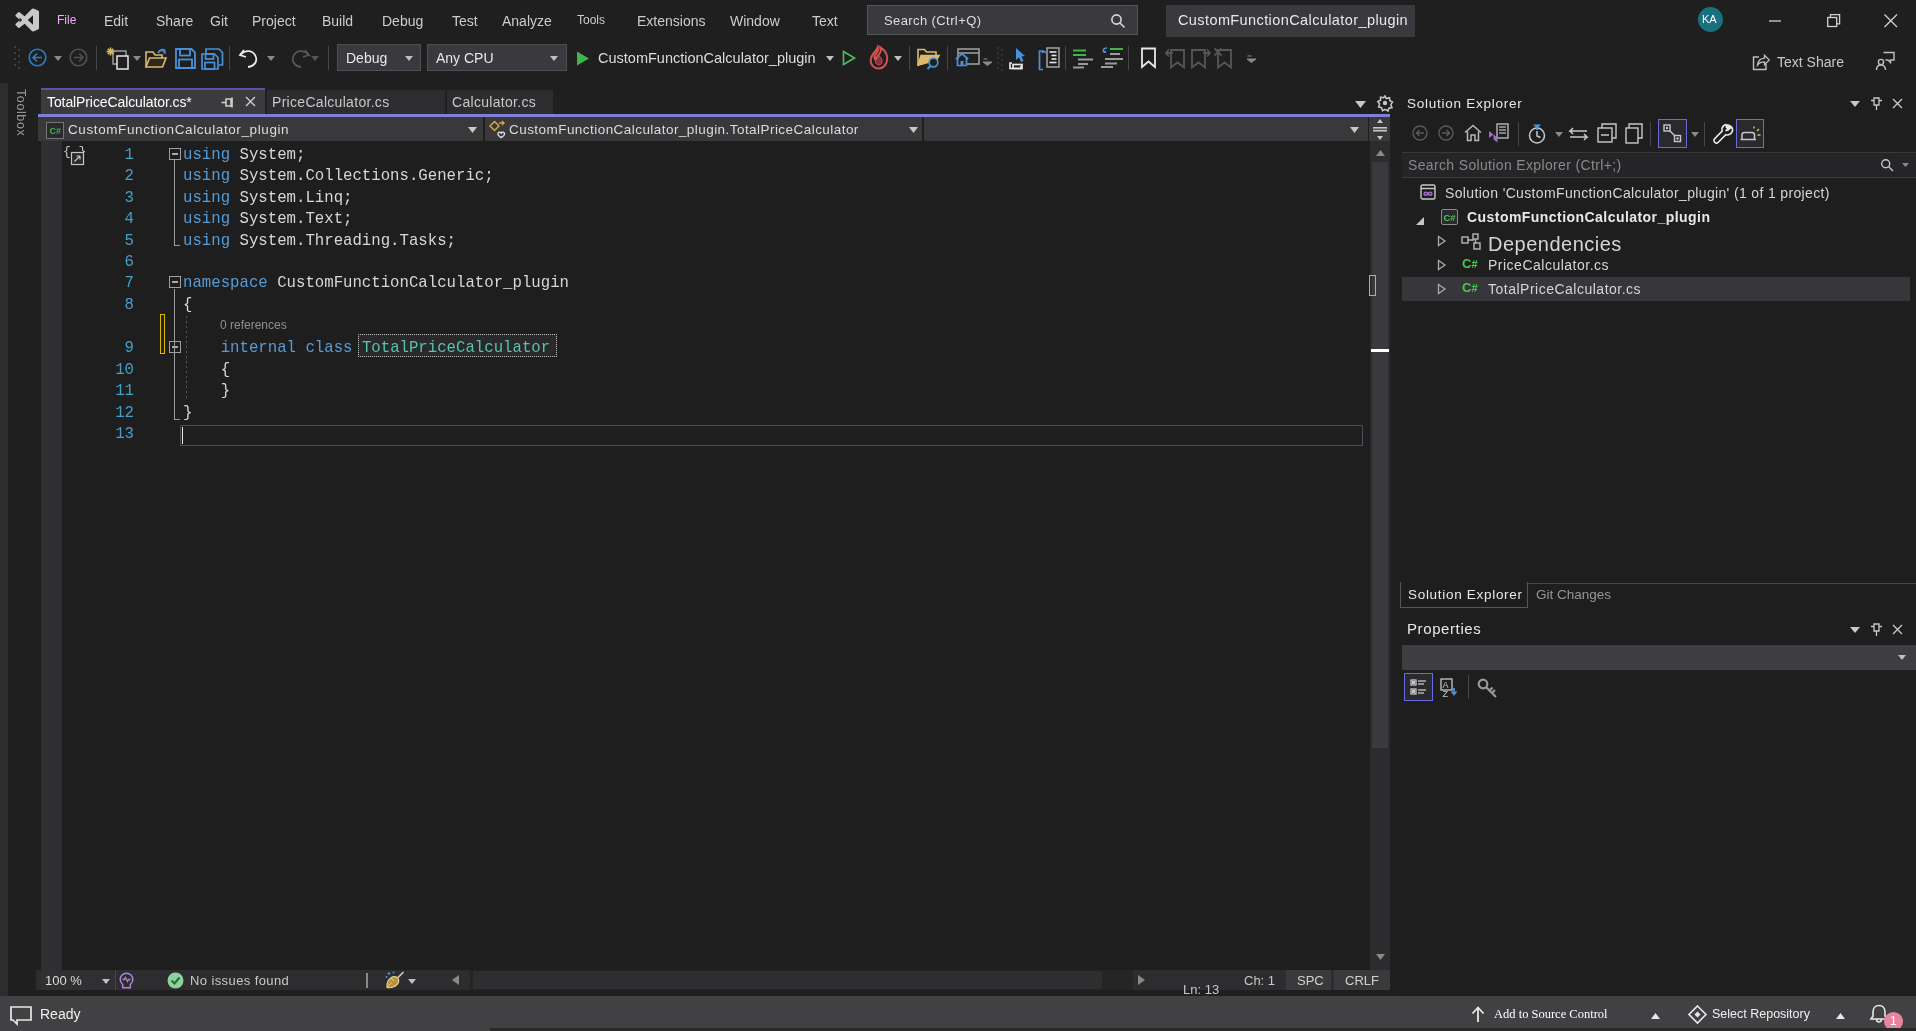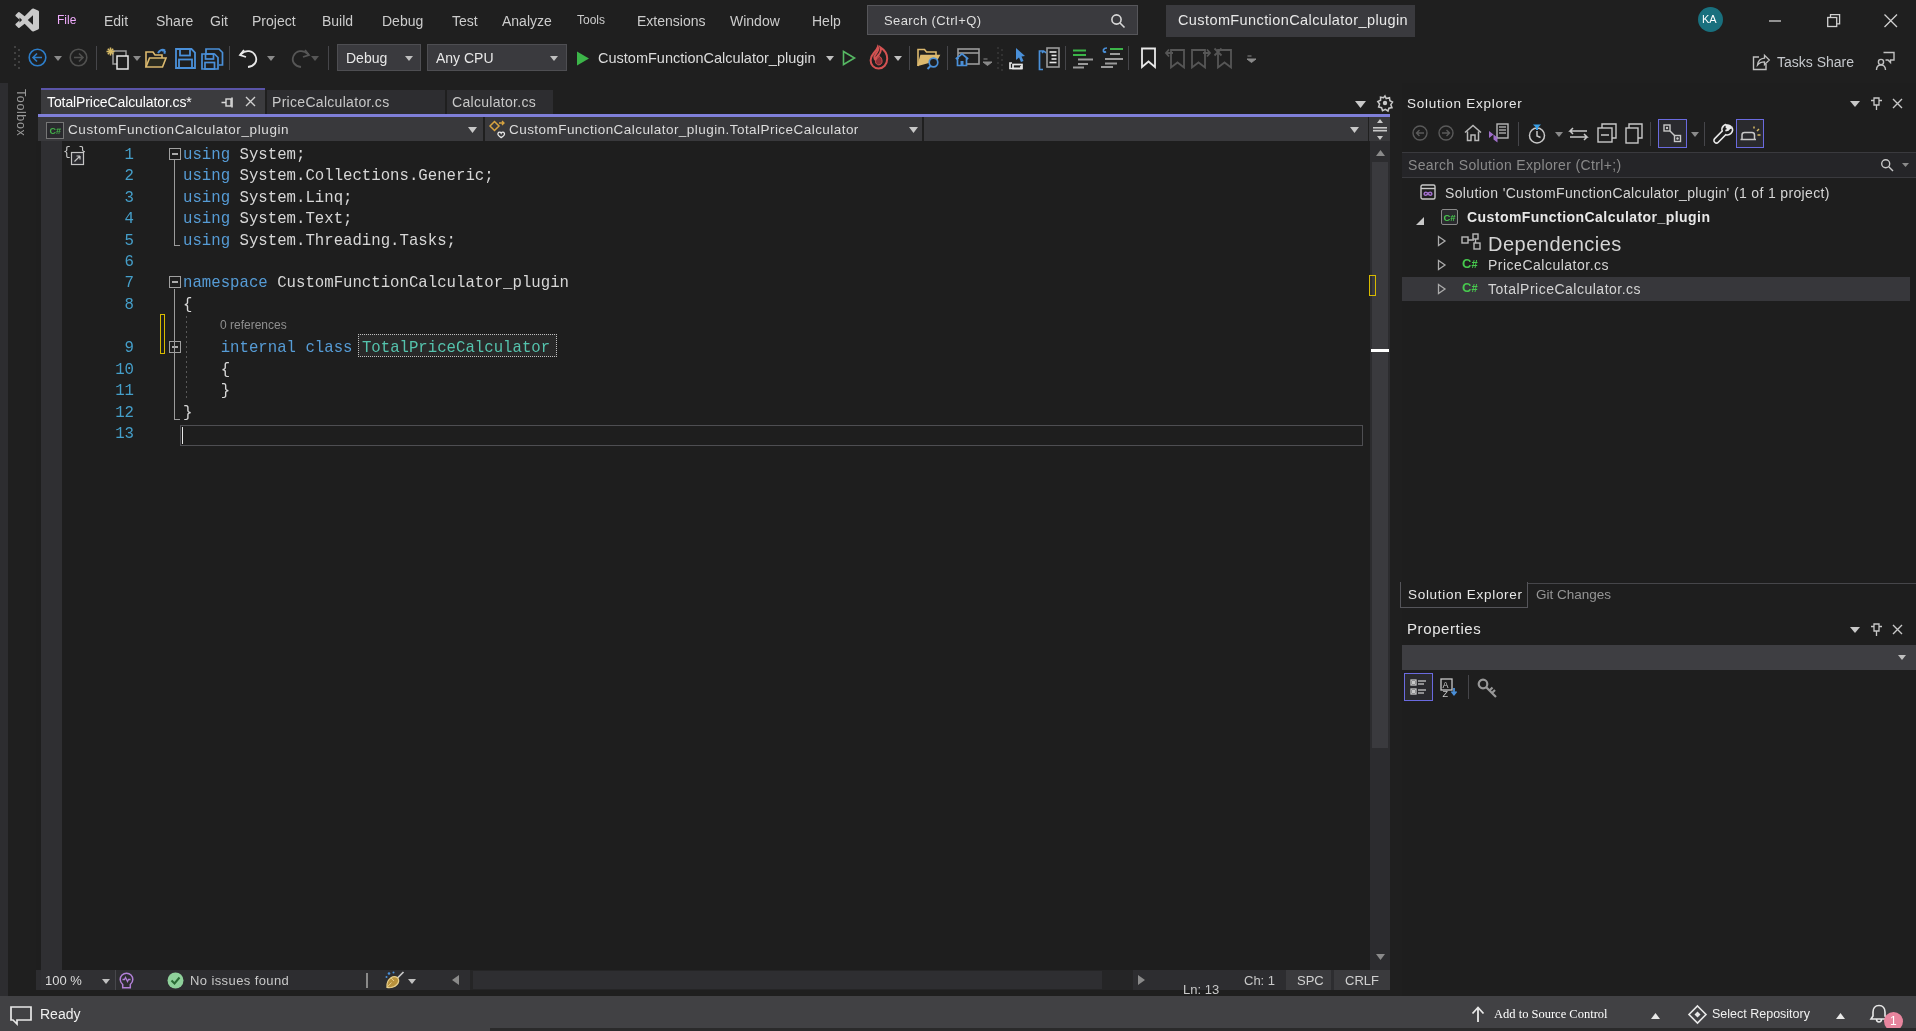--- a/index.html
+++ b/index.html
@@ -23,28 +23,28 @@
 <div class="t" style="left:156px;top:13px;font-size:14px;color:#cccccc;">Share</div>
 <div class="t" style="left:210px;top:13px;font-size:14px;color:#cccccc;">Git</div>
 <div class="t" style="left:252px;top:13px;font-size:14px;color:#cccccc;">Project</div>
 <div class="t" style="left:322px;top:13px;font-size:14px;color:#cccccc;">Build</div>
 <div class="t" style="left:382px;top:13px;font-size:14px;color:#cccccc;">Debug</div>
 <div class="t" style="left:452px;top:13px;font-size:14px;color:#cccccc;">Test</div>
 <div class="t" style="left:502px;top:13px;font-size:14px;color:#cccccc;">Analyze</div>
 <div class="t" style="left:577px;top:13px;font-size:12px;color:#cccccc;">Tools</div>
 <div class="t" style="left:637px;top:13px;font-size:14px;color:#cccccc;">Extensions</div>
 <div class="t" style="left:730px;top:13px;font-size:14px;color:#cccccc;">Window</div>
-<div class="t" style="left:812px;top:13px;font-size:14px;color:#cccccc;">Help</div>
+<div class="t" style="left:812px;top:13px;font-size:14px;color:#cccccc;">Text</div>
 </div>
 
 <svg style="left:1751px;top:52px" width="20" height="20" viewBox="0 0 20 20">
 <path d="M8 5 L2.5 5 L2.5 17.5 L15 17.5 L15 12" fill="none" stroke="#c0c0c0" stroke-width="1.4"></path>
 <path d="M6.5 13 C7 9 9 6.5 13.5 6.2 L13.5 3.2 L18.3 8 L13.5 12.8 L13.5 9.8 C10 9.8 8 11 6.5 13 Z" fill="none" stroke="#c0c0c0" stroke-width="1.3"></path>
 </svg>
-<div class="t" style="left:1777px;top:54px;font-size:14px;color:#c5c8cc;">Tasks Share</div>
+<div class="t" style="left:1777px;top:54px;font-size:14px;color:#c5c8cc;">Text Share</div>
 <svg style="left:1874px;top:49px" width="22" height="22" viewBox="0 0 22 22">
 <circle cx="7" cy="13" r="2.6" fill="none" stroke="#c0c0c0" stroke-width="1.4"></circle>
 <path d="M2.5 21 C2.5 17.5 4.5 16 7 16 C9.5 16 11.5 17.5 11.5 21" fill="none" stroke="#c0c0c0" stroke-width="1.4"></path>
 <path d="M9.5 3.5 L20 3.5 L20 11 L16.5 11 L16.5 13.5 L14 11 L11.5 11" fill="none" stroke="#c0c0c0" stroke-width="1.4"></path>
 </svg>
 
 <div class="abs" style="left:867px;top:5px;width:271px;height:30px;background:#3a3a3e;border:1px solid #56565a;box-sizing:border-box;"></div>
 <div class="t" style="left:884px;top:13px;font-size:13px;letter-spacing:0.4px;color:#dfdfdf;">Search (Ctrl+Q)</div>
 <svg style="left:1110px;top:13px" width="16" height="16" viewBox="0 0 16 16">
 <circle cx="6.5" cy="6.5" r="4.6" fill="none" stroke="#d8d8d8" stroke-width="1.6"></circle>

